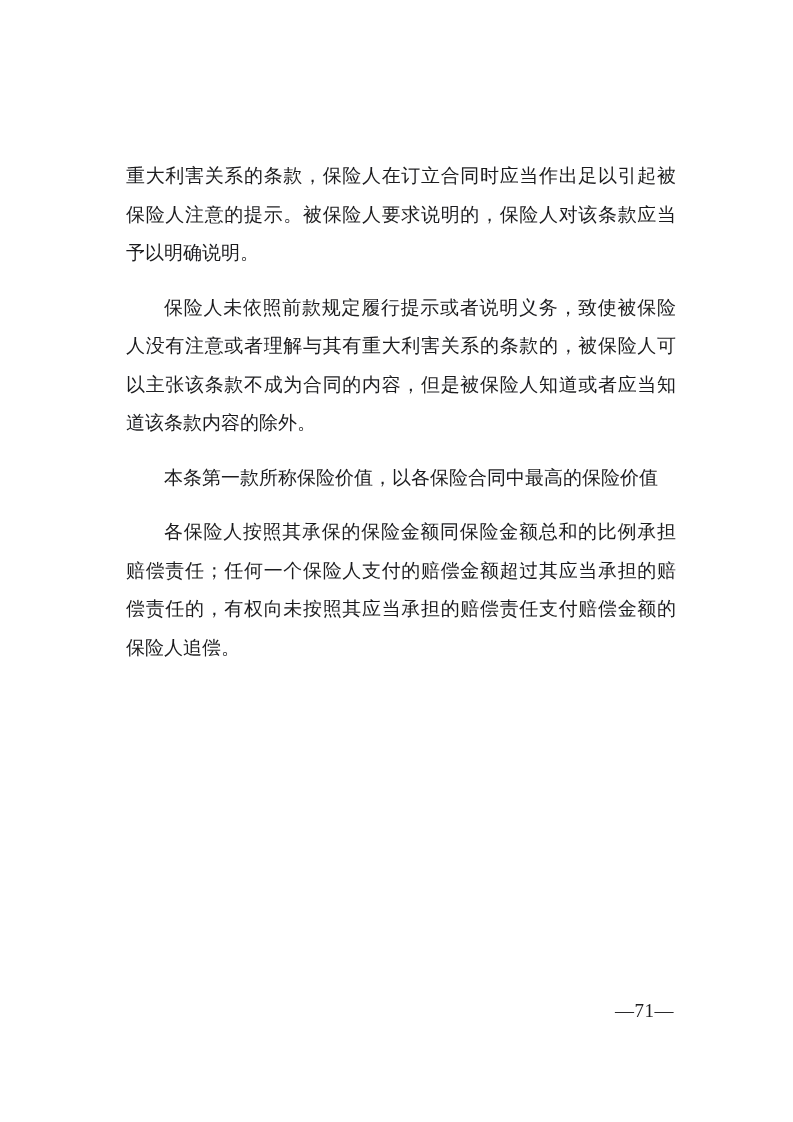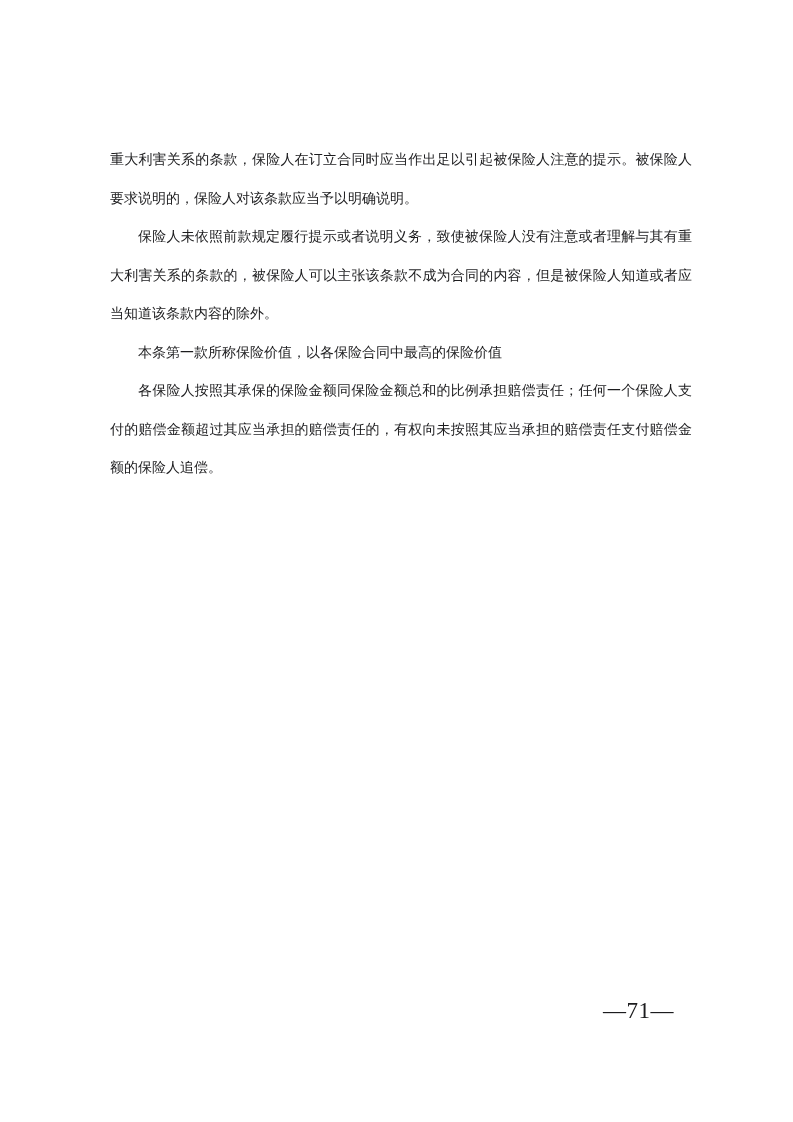--- a/index.html
+++ b/index.html
@@ -15,41 +15,41 @@
     font-family: "Liberation Serif", "DejaVu Serif", serif;
   }
   .text-block {
     position: absolute;
     left: 110px;
     top: 141px;
     width: 582px;
     color: #1c1c1e;
   }
   .text-block p {
-    margin: 0;
+    margin: 16px;
     padding: 0;
-    font-size: 14px;
+    font-size: 19px;
     line-height: 38.5px;
     text-align: justify;
     text-justify: inter-ideograph;
     text-indent: 2em;
     word-break: break-all;
   }
   .text-block p.continuation {
     text-indent: 0;
   }
   .article-head {
     font-weight: 700;
     padding-right: 1em;
   }
   .page-footer {
     position: absolute;
     top: 1000px;
     right: 119px;
-    font-size: 23px;
+    font-size: 19px;
     line-height: 22px;
     color: #1c1c1e;
     letter-spacing: 0.5px;
   }
 </style>
 </head>
 <body>
 
 <main class="text-block">
 

